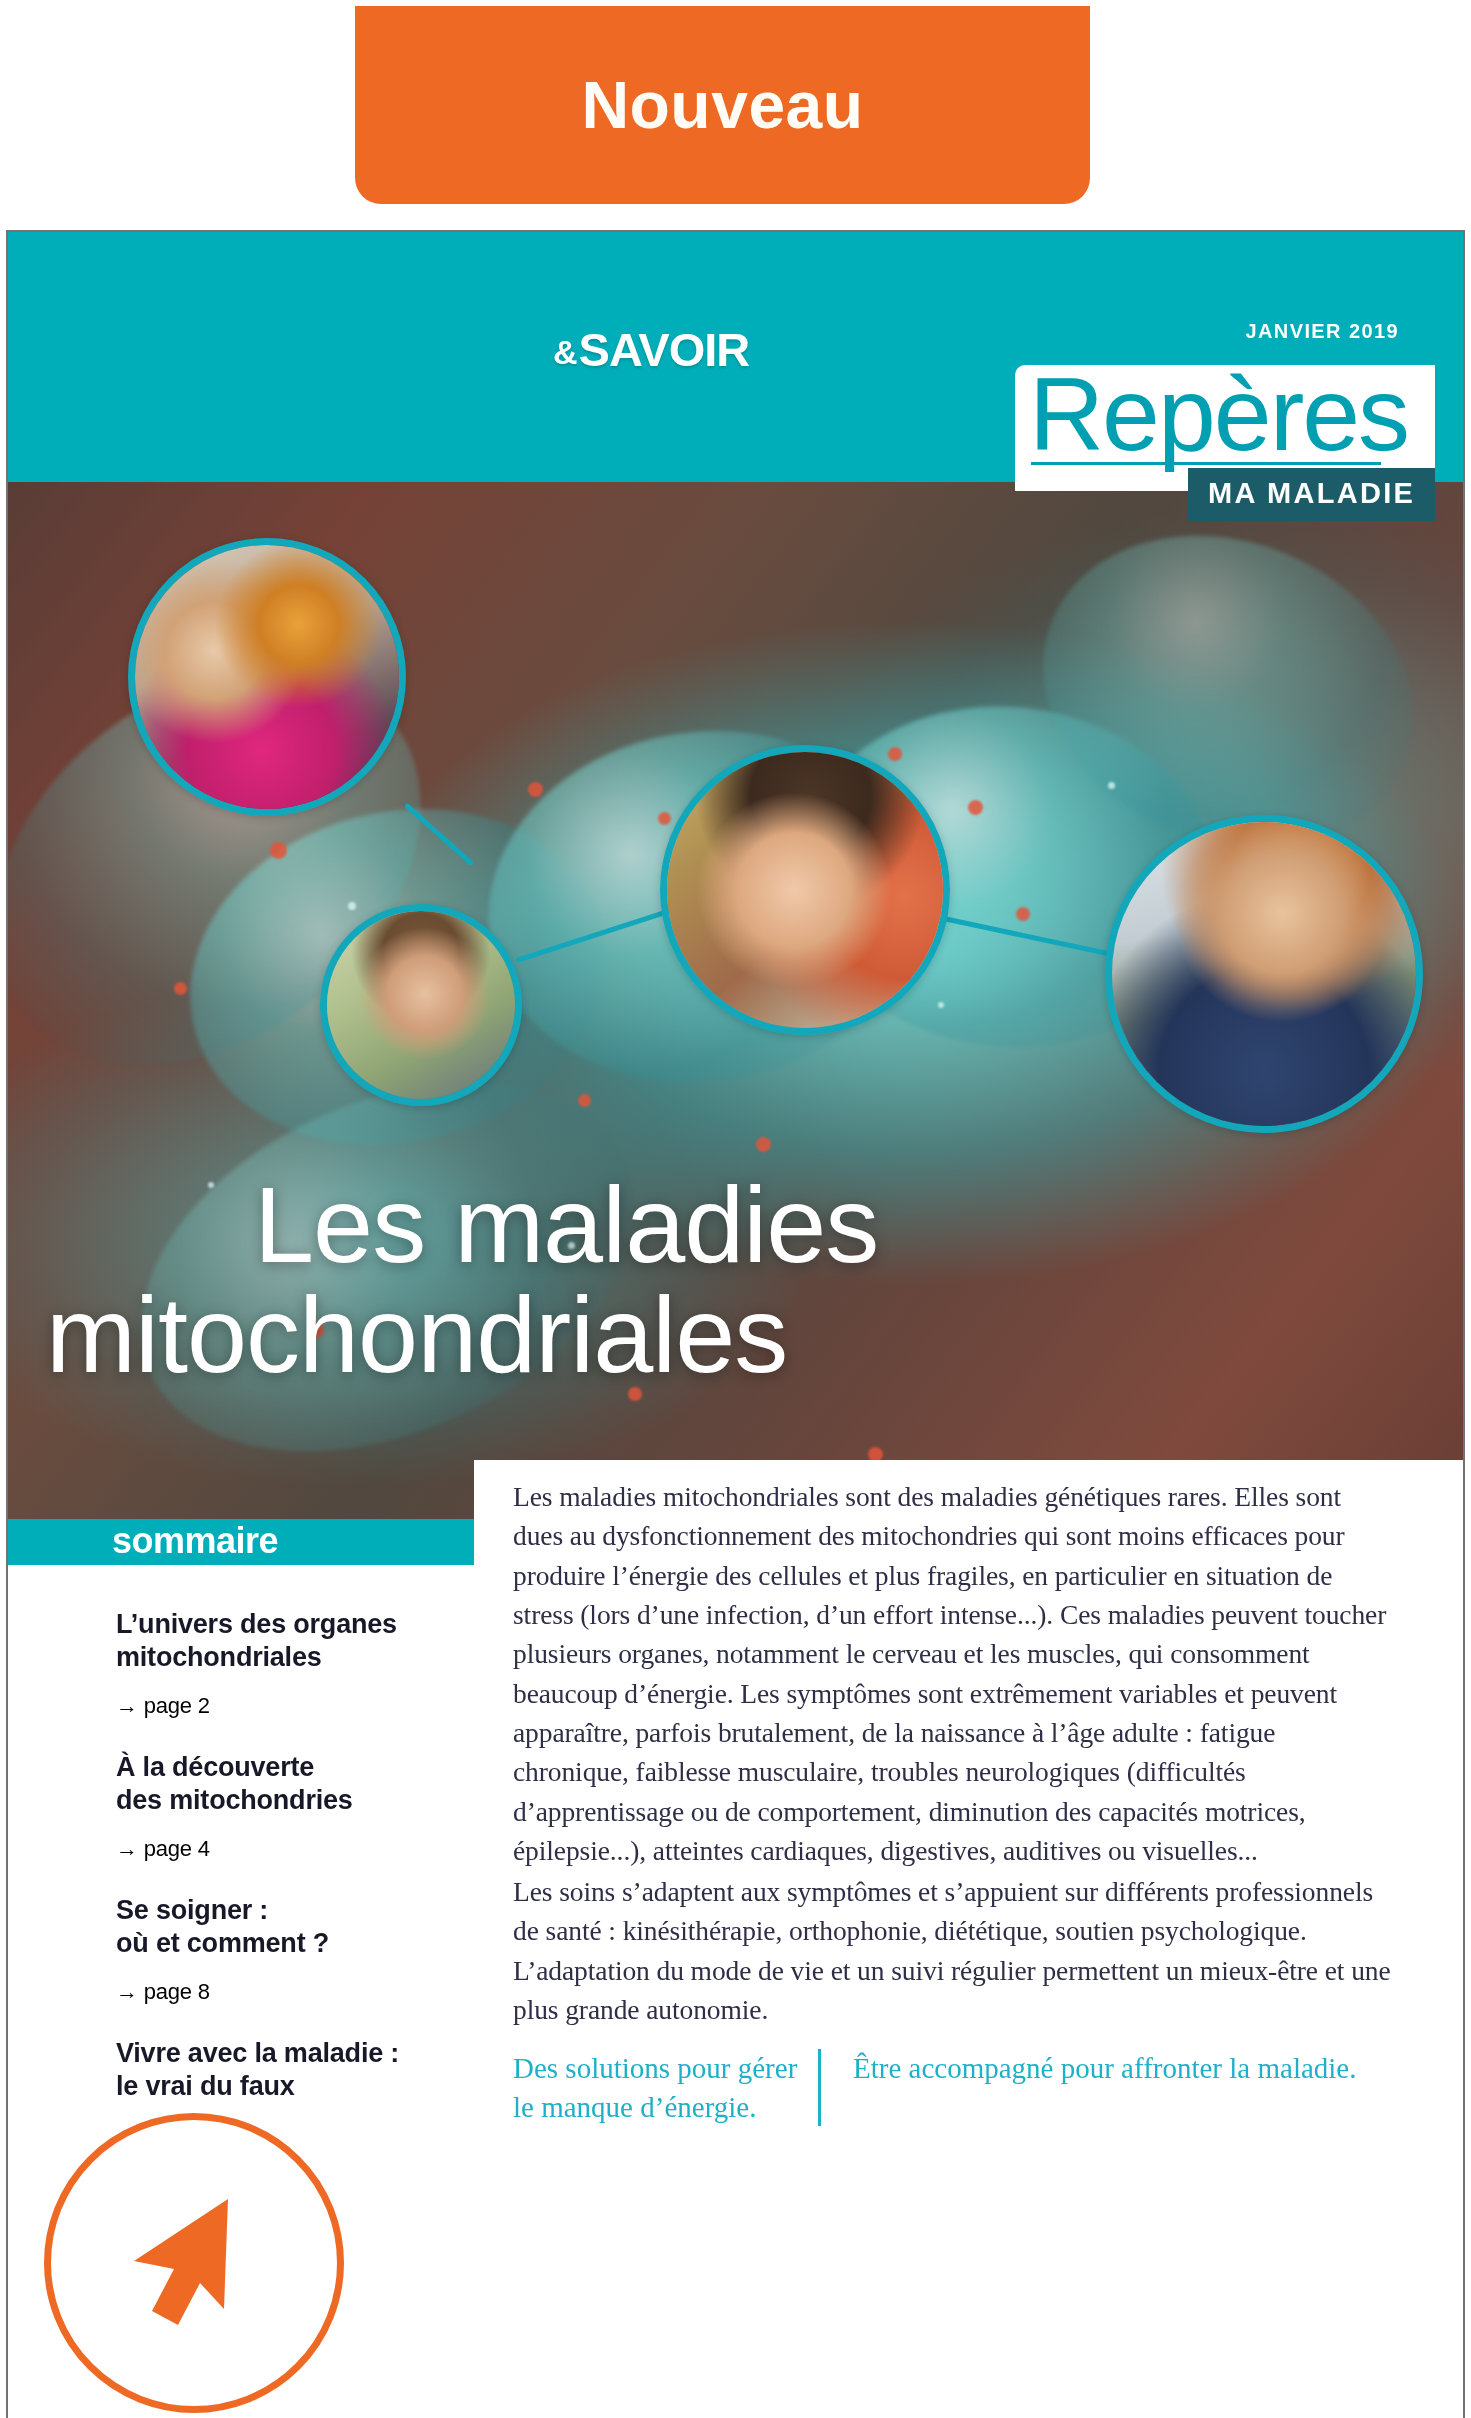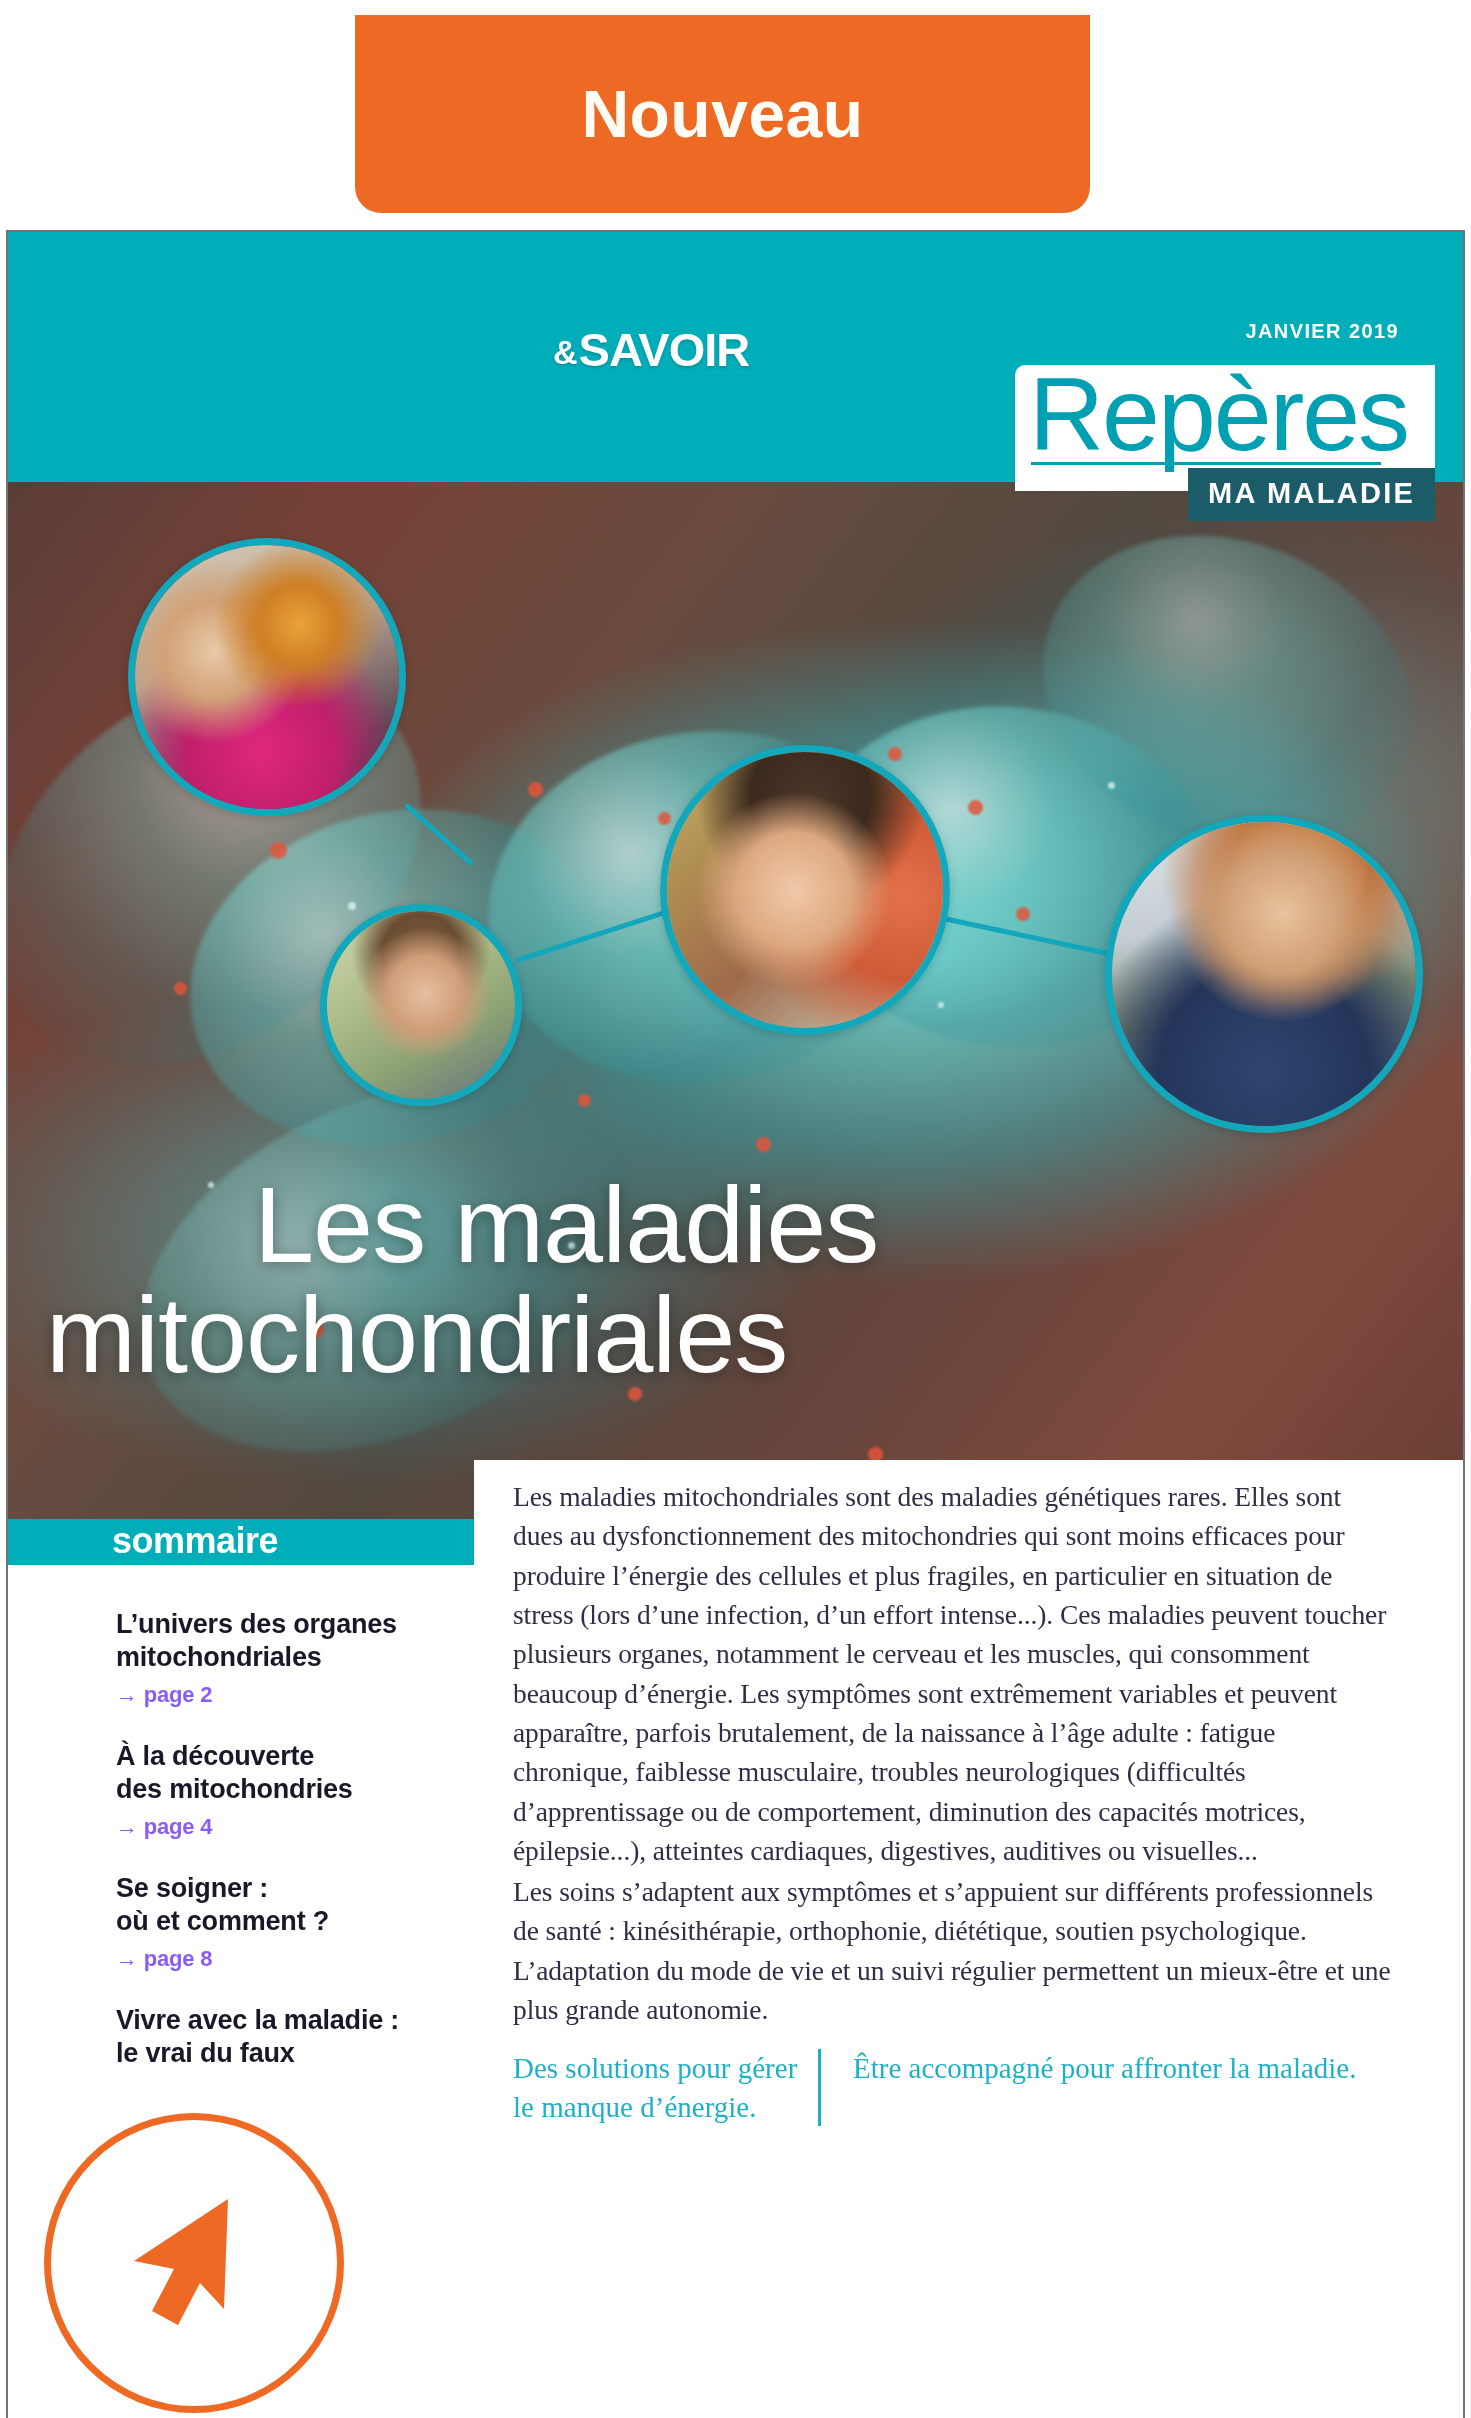--- a/index.html
+++ b/index.html
@@ -8,21 +8,21 @@
     height: 2418px;
     background: #ffffff;
     font-family: "Liberation Sans", sans-serif;
     overflow: hidden;
   }
 
   
   #nouveau-badge {
     position: absolute;
     left: 355px;
-    top: 15px;
+    top: 6px;
     width: 735px;
     height: 198px;
     background: #ee6a24;
     border-radius: 0 0 26px 26px;
     display: flex;
     align-items: center;
     justify-content: center;
   }
   #nouveau-badge .label {
     color: #fffdf5;
@@ -235,24 +235,24 @@
   }
   .toc-item { margin-bottom: 32px; }
   .toc-title {
     color: #181828;
     font-size: 27px;
     font-weight: bold;
     line-height: 1.22;
     letter-spacing: -0.2px;
   }
   .toc-page {
-    color: #8b5cf6;
+    color: #000000;
     font-size: 22px;
-    font-weight: bold;
-    margin-top: 8px;
+    font-weight: normal;
+    margin-top: 19px;
     letter-spacing: -0.2px;
   }
 
   
   .editorial {
     position: absolute;
     left: 505px;
     top: 1245px;
     width: 880px;
   }

